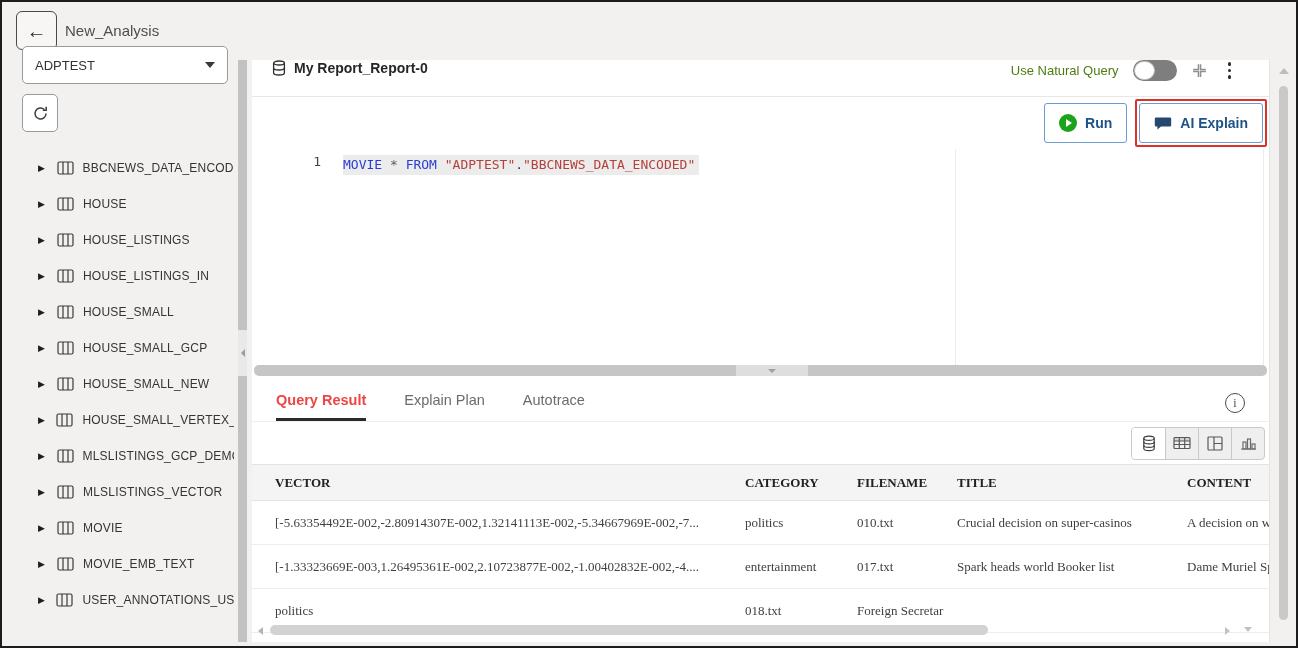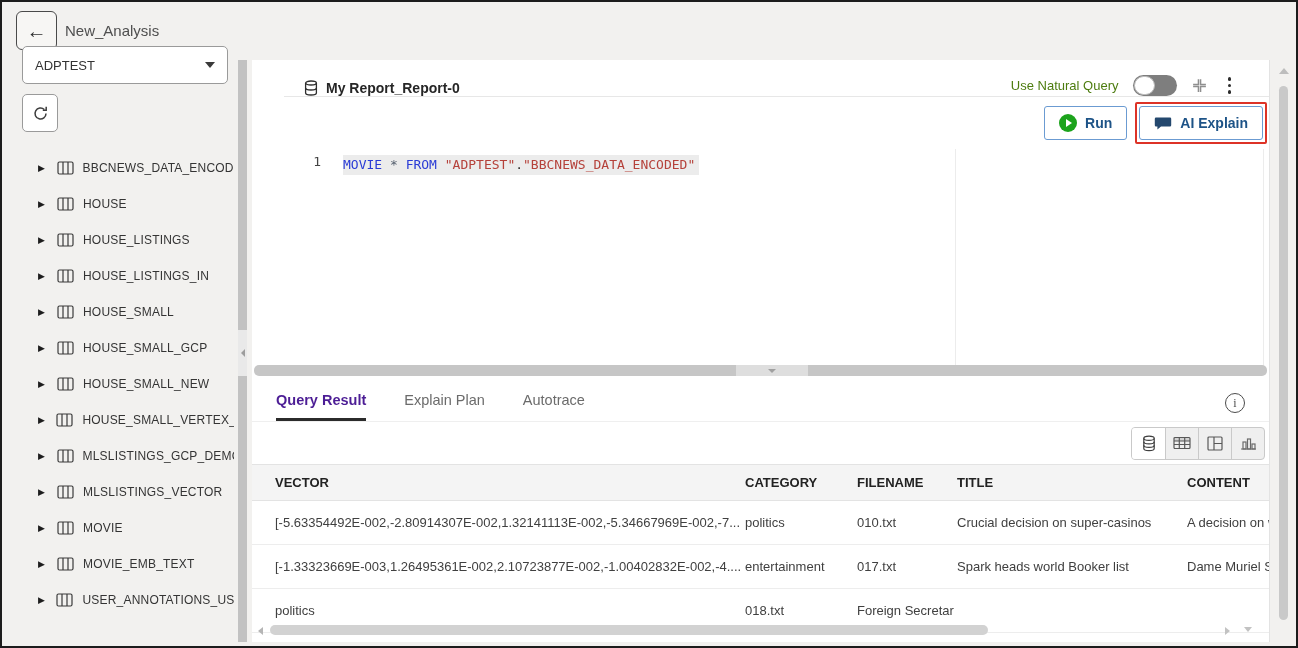--- a/index.html
+++ b/index.html
@@ -27,60 +27,60 @@
   .tree-label { font-size:12px; color:#343434; letter-spacing:.2px; white-space:nowrap; overflow:hidden; }
 
   
   .vsplit { position:absolute; left:236px; top:58px; width:9px; height:582px; background:#c2c2c2; cursor:col-resize; }
   .vsplit-handle { position:absolute; top:270px; left:0; width:9px; height:46px; background:#e9e9e9; display:flex; align-items:center; justify-content:center; }
   .tri-left { width:0; height:0; border-top:4px solid transparent; border-bottom:4px solid transparent; border-right:4px solid #9d9d9d; }
 
   
   .main { position:absolute; left:250px; top:58px; width:1018px; height:582px; background:#fff; border-right:1px solid #e3e3e3; }
 
-  .report-header { height:37px; display:flex; align-items:flex-end; padding:0 20px; border-bottom:1px solid #e7e7e7;margin-left:32px; }
+  .report-header { height:37px; display:flex; align-items:flex-start; padding:0 20px; border-bottom:1px solid #e7e7e7; }
   .report-title { font-size:14px; font-weight:700; color:#262626; margin-left:8px; }
   .rh-right { margin-left:auto; display:flex; align-items:center; gap:14px; padding-right:12px; }
   .nq-label { font-size:13px; color:#4d7c0f; }
   .toggle { width:44px; height:21px; border-radius:11px; background:#7e7e7e; position:relative; cursor:pointer; }
   .toggle-knob { position:absolute; left:1px; top:1px; width:21px; height:19px; border-radius:10px; background:#fff; border:1px solid #bdbdbd; }
   .kebab { display:flex; flex-direction:column; gap:3px; padding:2px 6px; cursor:pointer; }
   .kebab i { width:3.5px; height:3.5px; border-radius:50%; background:#2b2b2b; }
 
   .toolbar { height:52px; display:flex; align-items:center; justify-content:flex-end; gap:8px; padding-right:2px; }
-  .btn { height:34px; background:#fff; border:1px solid #6b9bd2; border-radius:3px; display:flex; align-items:center; gap:8px; padding:0 14px; font-size:14px; font-weight:700; color:#1d5387; cursor:pointer; font-family:"Liberation Sans", sans-serif;justify-content:flex-end; }
+  .btn { height:40px; background:#fff; border:1px solid #6b9bd2; border-radius:3px; display:flex; align-items:center; gap:8px; padding:0 14px; font-size:14px; font-weight:700; color:#1d5387; cursor:pointer; font-family:"Liberation Sans", sans-serif;justify-content:flex-end; }
   .run-circle { width:18px; height:18px; border-radius:50%; background:#1ca31c; display:flex; align-items:center; justify-content:center; }
   .run-circle b { width:0; height:0; border-top:4px solid transparent; border-bottom:4px solid transparent; border-left:6px solid #fff; margin-left:2px; }
   .red-box { border:2.5px solid #dd3327; border-radius:2px; padding:2px; }
 
   .editor { position:relative; height:216px; display:flex; font-family:"DejaVu Sans Mono", monospace; }
   .gutter { width:91px; text-align:right; padding:5px 22px 0 0; font-size:13px; color:#444; }
   .code-area { flex:1; padding-top:5px; }
   .code-line { display:inline-block; background:#ececec; font-size:13px; white-space:pre; padding-right:4px; line-height:20px; }
   .tok-kw { color:#2a3bd6; } .tok-op { color:#55606e; } .tok-pl { color:#333; } .tok-str { color:#b5413a; }
   .editor-vline { position:absolute; top:0; bottom:0; width:1px; background:#ececec; }
 
   .hsplit { position:relative; height:11px; margin:0 2px; background:#c6c6c6; border-radius:5px; cursor:row-resize; }
   .hsplit-handle { position:absolute; left:482px; top:0; width:72px; height:11px; background:#dedede; display:flex; align-items:center; justify-content:center; }
   .tri-down-sm { width:0; height:0; border-left:4px solid transparent; border-right:4px solid transparent; border-top:4px solid #a0a0a0; }
 
   .tabsrow { height:46px; display:flex; align-items:flex-end; gap:38px; padding:0 24px; border-bottom:1px solid #efefef; }
   .tab { font-size:14.5px; color:#6b6b6b; padding-bottom:13px; position:relative; cursor:pointer; white-space:nowrap; }
-  .tab--active { color:#4c1d95; font-weight:700; }
+  .tab--active { color:#ef4444; font-weight:700; }
   .tab--active::after { content:""; position:absolute; left:0; right:0; bottom:0; height:3px; background:#2b2b2b; }
   .info-btn { margin-left:auto; margin-bottom:8px; width:20px; height:20px; border:1.5px solid #4c4c4c; border-radius:50%; display:flex; align-items:center; justify-content:center; font-size:12px; color:#4c4c4c; font-family:"Liberation Serif", serif; cursor:pointer; }
 
   .viewbar { height:42px; display:flex; align-items:center; justify-content:flex-end; padding-right:4px; }
   .segctl { display:flex; border:1px solid #c9c9c9; border-radius:4px; overflow:hidden; background:#efefef; }
   .seg { width:33px; height:31px; display:flex; align-items:center; justify-content:center; border-left:1px solid #c9c9c9; cursor:pointer; }
   .seg:first-child { border-left:none; }
   .seg--active { background:#fff; }
 
   .results { position:relative; height:176px; }
-  .grid-row { display:grid; grid-template-columns:470px 112px 100px 230px 1fr; padding-left:23px; align-items:center; }
+  .grid-row { display:grid; grid-template-columns:470px 112px 100px 230px 1fr; padding-left:23px; align-items:center;font-family:Liberation Serif, serif; }
   .grid-head { height:37px; background:#f4f4f4; border-top:1px solid #e3e3e3; border-bottom:1px solid #e3e3e3; }
   .grid-head .cell { font-size:13px; font-weight:700; color:#222; }
   .grid-body-row { height:44px; border-bottom:1px solid #ededed; cursor:default; }
   .cell { font-size:13px; color:#404040; white-space:nowrap; overflow:hidden; padding-right:12px; }
 
   .hscroll { position:absolute; left:6px; bottom:3px; width:1000px; height:12px; }
   .hs-arrow-l { position:absolute; left:0; top:2px; width:0; height:0; border-top:4px solid transparent; border-bottom:4px solid transparent; border-right:5px solid #b5b5b5; cursor:pointer; }
   .hs-thumb { position:absolute; left:12px; top:0; width:718px; height:10px; border-radius:5px; background:#d2d2d2; cursor:grab; }
   .hs-arrow-r { position:absolute; right:28px; top:2px; width:0; height:0; border-top:4px solid transparent; border-bottom:4px solid transparent; border-left:5px solid #c2c2c2; cursor:pointer; }
   .hs-arrow-d { position:absolute; right:6px; top:2px; width:0; height:0; border-left:4px solid transparent; border-right:4px solid transparent; border-top:5px solid #c2c2c2; cursor:pointer; }

